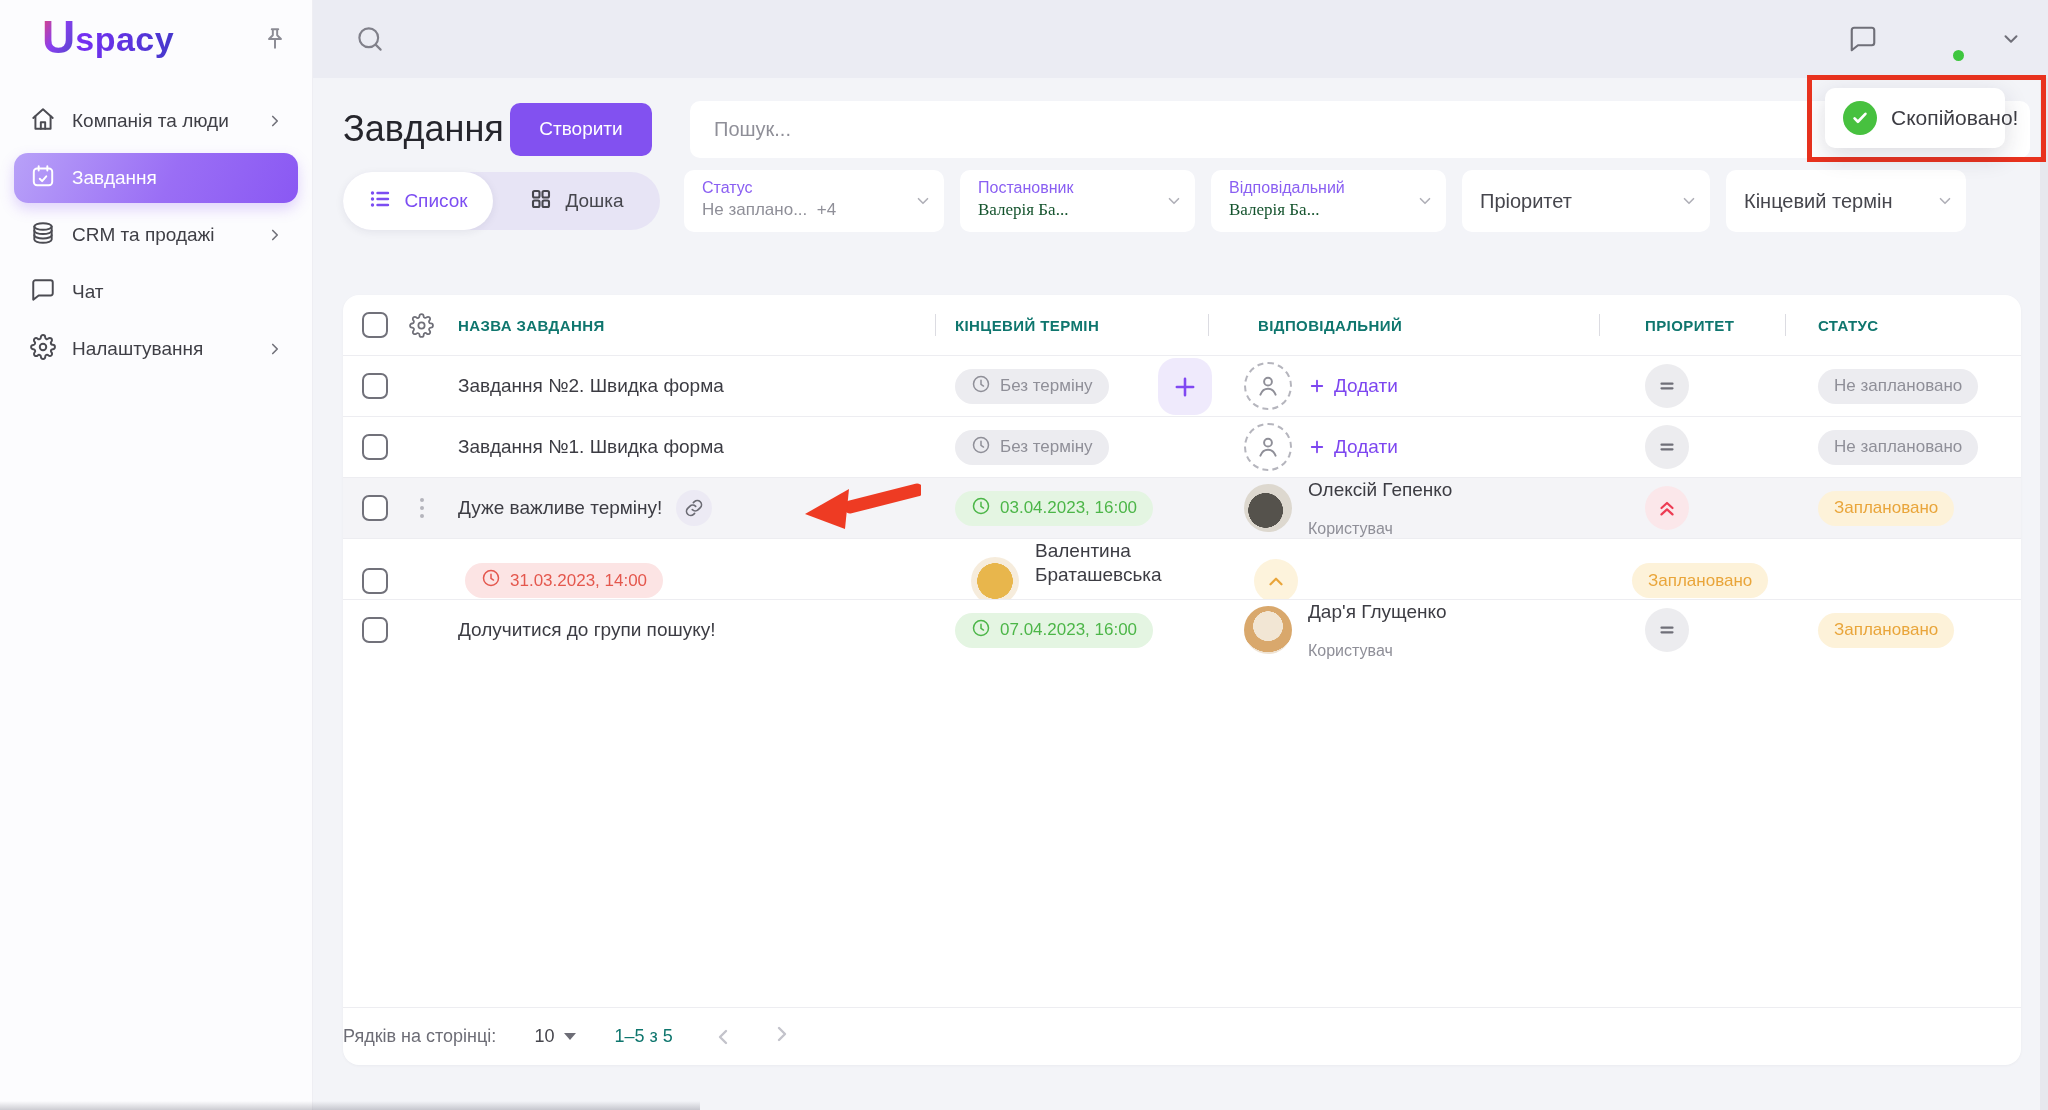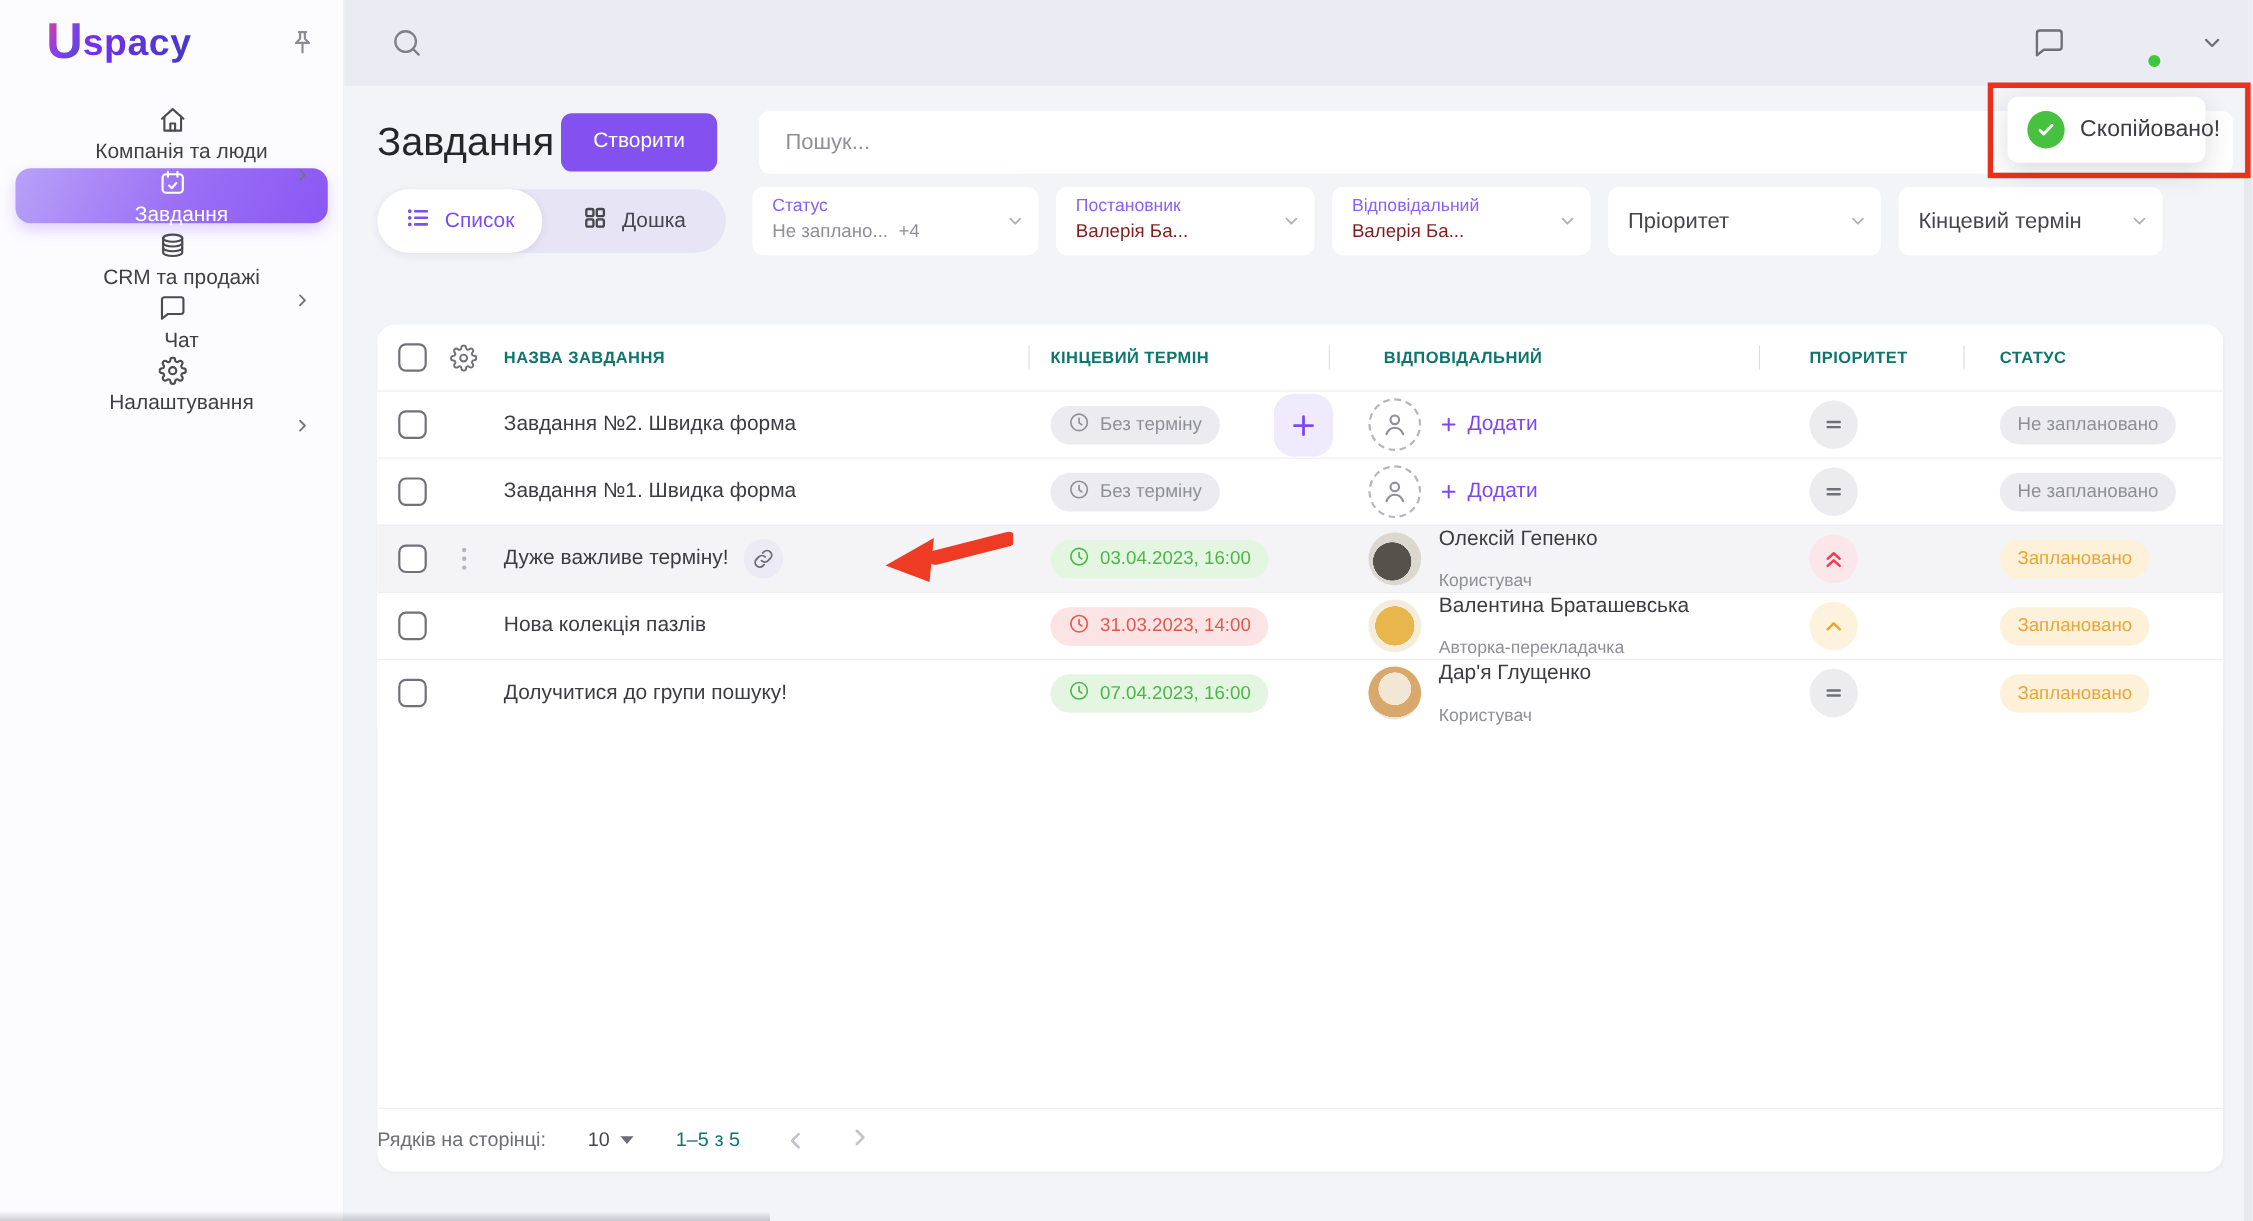--- a/index.html
+++ b/index.html
@@ -13,21 +13,21 @@
   .logo { display:flex; align-items:flex-start; }
   .logo-u { font-size:46px; font-weight:700; line-height:40px;
     background:linear-gradient(120deg,#e0457b 0%,#8a3ff0 45%,#4f46c8 100%);
     -webkit-background-clip:text; background-clip:text; color:transparent; }
   .logo-rest { font-size:34px; font-weight:700; line-height:44px; letter-spacing:.5px;
     background:linear-gradient(100deg,#7b2ff7,#4338ca);
     -webkit-background-clip:text; background-clip:text; color:transparent; }
   .pin-btn { margin-left:auto; color:#8b8b94; display:flex; }
   .menu { margin-top:18px; padding:0 14px; }
   .m-item { display:flex; align-items:center; height:50px; padding:0 14px 0 16px; margin-bottom:7px;
-    border-radius:14px; color:#3f3f46; font-size:19px; cursor:pointer;flex-direction:column; }
+    border-radius:14px; color:#3f3f46; font-size:19px; cursor:pointer; }
   .m-item .ic { color:#4b4b52; }
   .m-item.active { background:linear-gradient(115deg,#b8a1f8 0%,#9a6ef5 55%,#8a58f3 100%);
     color:#ffffff; box-shadow:0 6px 14px rgba(138,88,243,.25); }
   .m-item.active .ic { color:#fff; }
   .m-label { margin-left:16px; }
   .m-chev { margin-left:auto; color:#71717a; display:flex; }
 
   
   .topbar { position:absolute; left:313px; top:0; width:1735px; height:78px; background:#ebecf3;
     display:flex; align-items:center; padding:0 26px 0 42px; }
@@ -56,21 +56,21 @@
   .tab { display:flex; align-items:center; justify-content:center; gap:12px; height:58px; border-radius:29px;
     font-size:19px; cursor:pointer; }
   .tab.sel { width:150px; background:#fff; color:#7c4df2; font-weight:500; box-shadow:0 2px 8px rgba(40,40,80,.08); }
   .tab.unsel { flex:1; color:#46464d; }
   .tab .ic { flex:none; }
 
   .filters { display:flex; gap:16px; margin-left:24px; }
   .fbox { background:#fff; border-radius:10px; height:62px; position:relative; padding:9px 36px 0 18px; cursor:pointer; }
   .fbox .f-label { font-size:16px; color:#8a5ff2; display:block; }
   .fbox .f-value { font-size:17px; color:#8f8f98; margin-top:3px; display:block; white-space:nowrap; }
-  .fbox .f-value.dark { color:#7f1d1d; }
+  .fbox .f-value.dark { color:#14532d;font-family:Liberation Serif, serif; }
   .fbox.single { display:flex; align-items:center; padding-top:0; }
   .fbox.single .f-label1 { font-size:20px; color:#46464d; }
   .f-chev { position:absolute; right:12px; top:50%; transform:translateY(-50%); color:#b0b0b8; display:flex; }
   .f1{width:260px} .f2{width:235px} .f3{width:235px} .f4{width:248px} .f5{width:240px}
 
   
   .card { position:relative; margin-top:63px; width:1678px; height:770px; background:#fff; border-radius:16px;
     box-shadow:0 1px 3px rgba(30,30,60,.04); display:flex; flex-direction:column; }
   .tgrid { display:grid; grid-template-columns:56px 46px 490px 273px 391px 186px 236px; align-items:center; }
   .thead { height:60px; }
@@ -475,23 +475,20 @@
             </span>
           </div>
         <div class="pad-status"><span class="pill st-plan">Заплановано</span></div>
       </div>
 
       <div class="tgrid trow">
         <div class="c-check">
             <span class="checkbox"></span>
           </div>
         <div class="c-gear"></div>
-        <div class="c-name-flex">
-            <span class="row-title">Нова колекція пазлів</span>
-          </div>
         <div class="pad-term">
           <span class="pill due-late">
               <span class="ic"><svg width="20" height="20" viewBox="0 0 24 24" fill="none" stroke="currentColor" stroke-width="1.8" stroke-linecap="round">
                   <circle cx="12" cy="12" r="9"></circle>
                   <path d="M12 7.5v5l3 2"></path>
                 </svg></span>
               <span>31.03.2023, 14:00</span>
             </span>
         </div>
         <div class="resp-flex">

